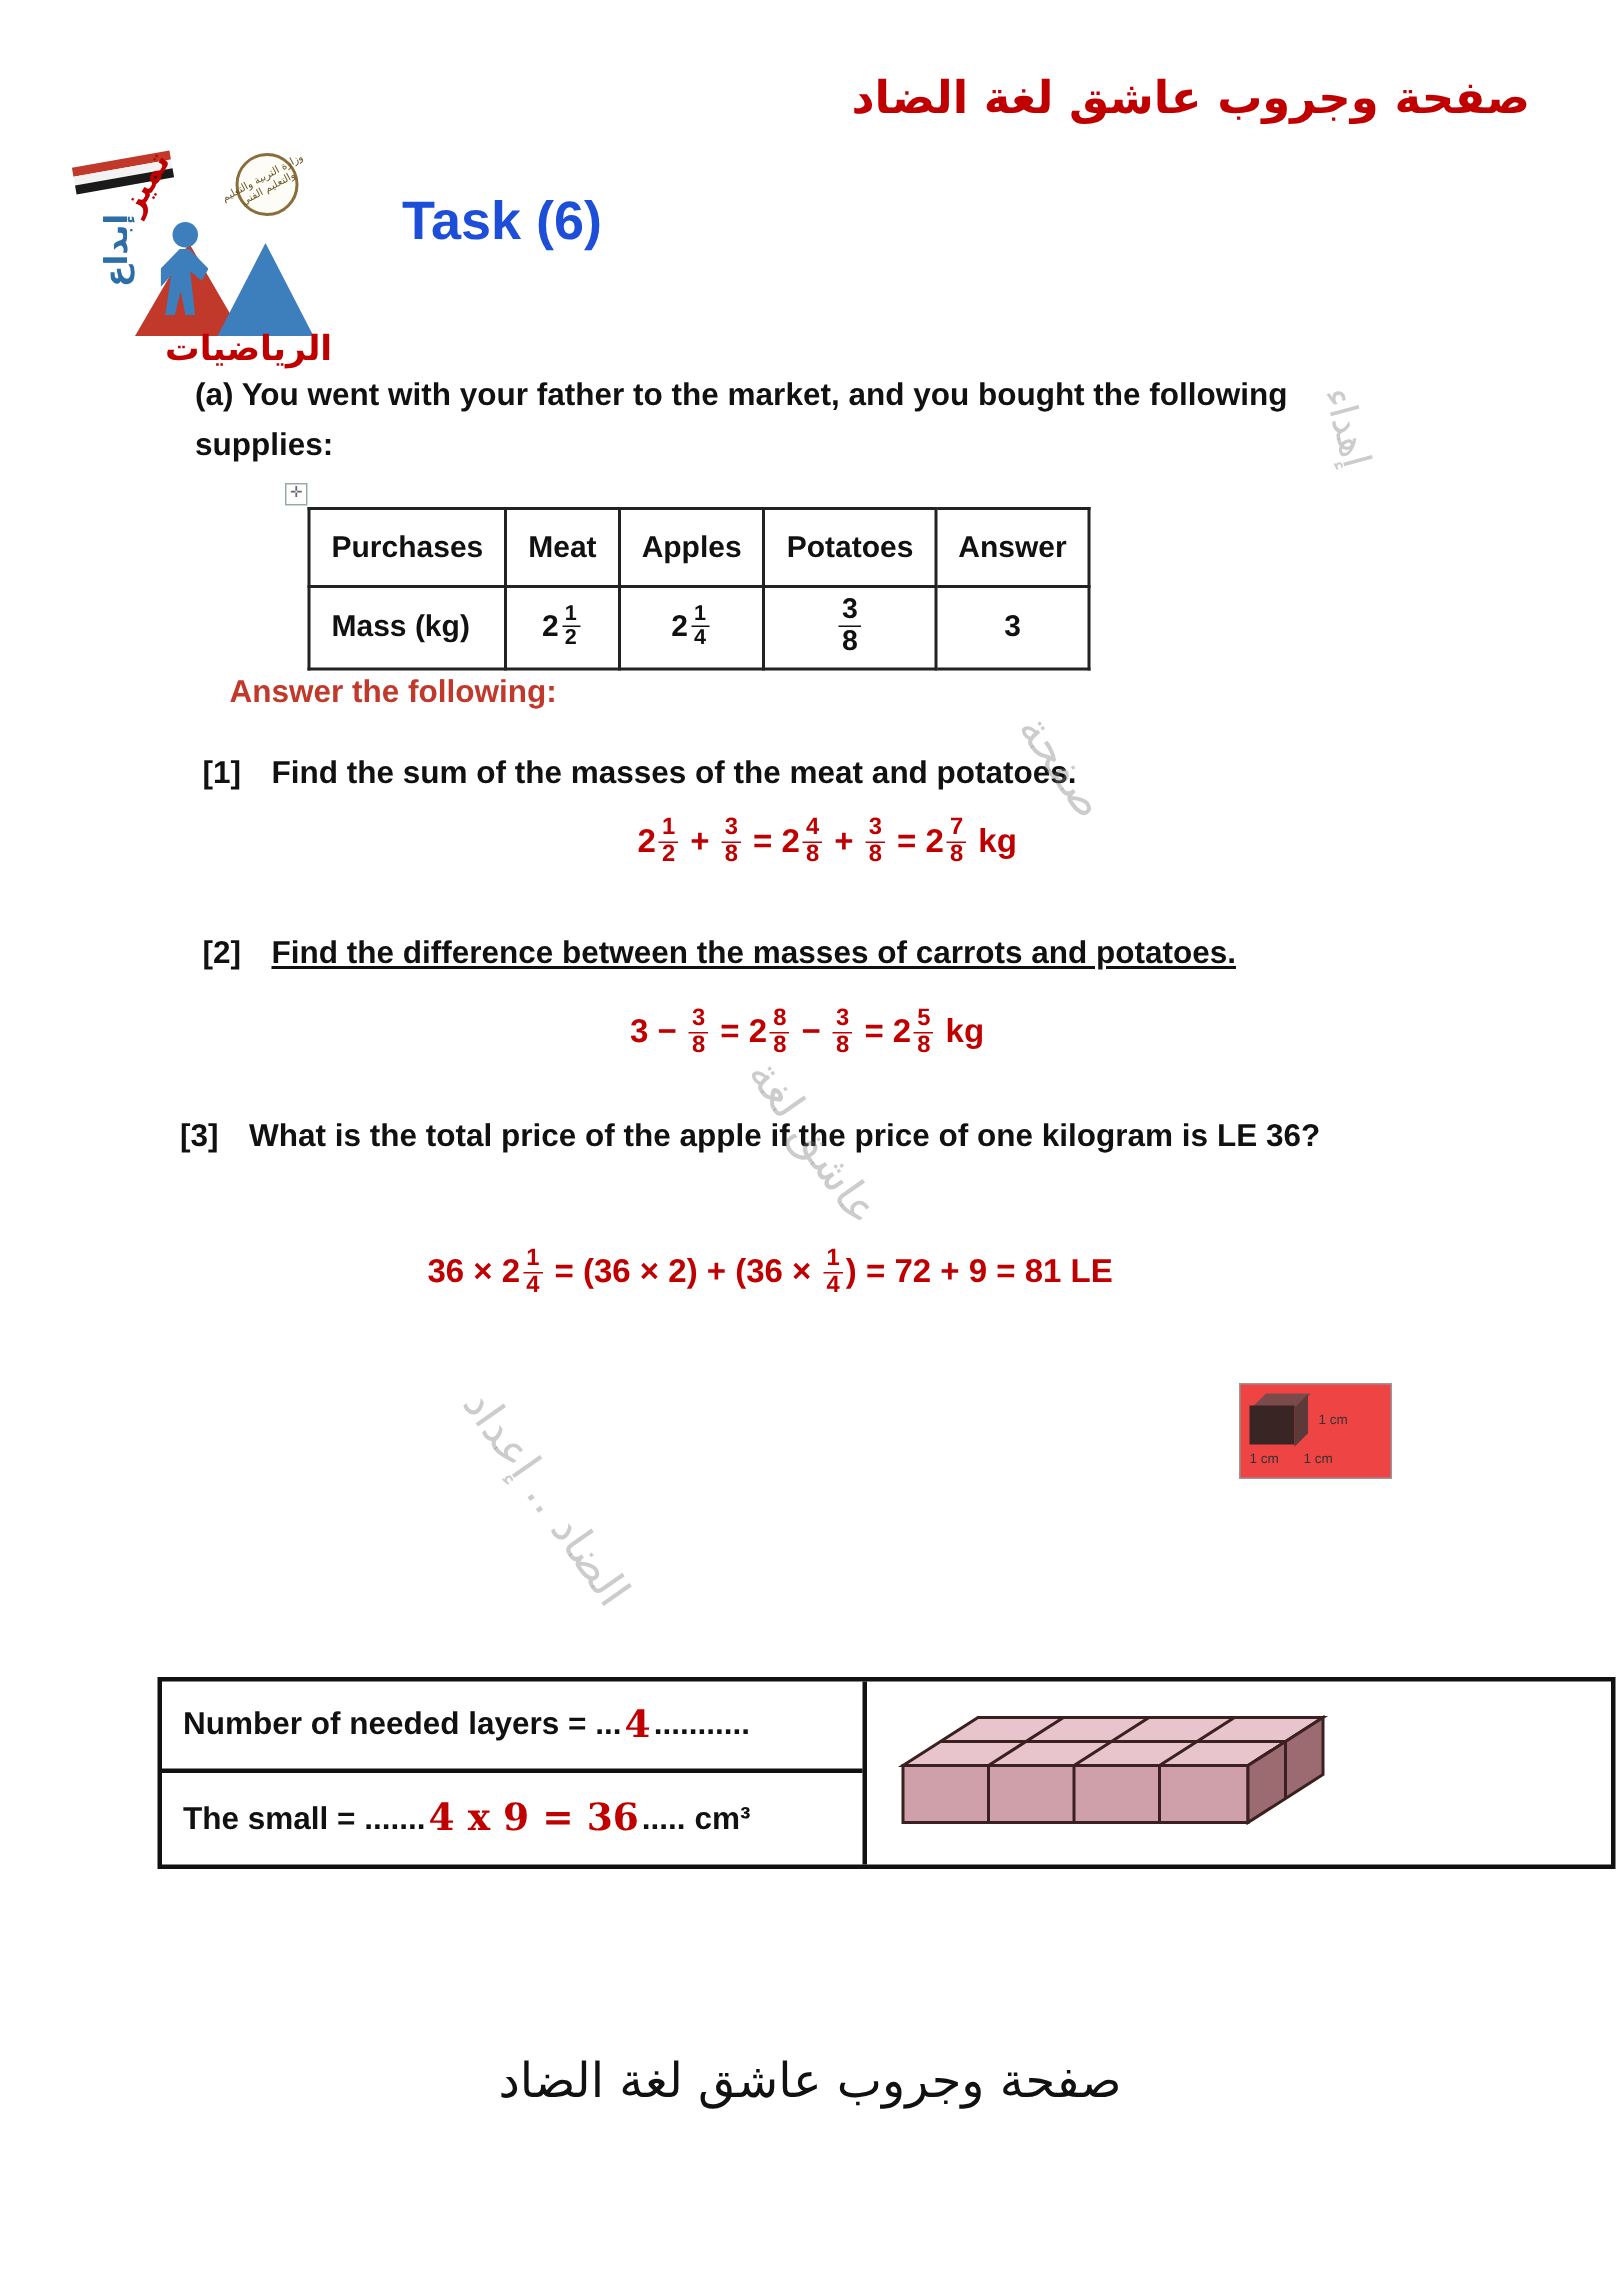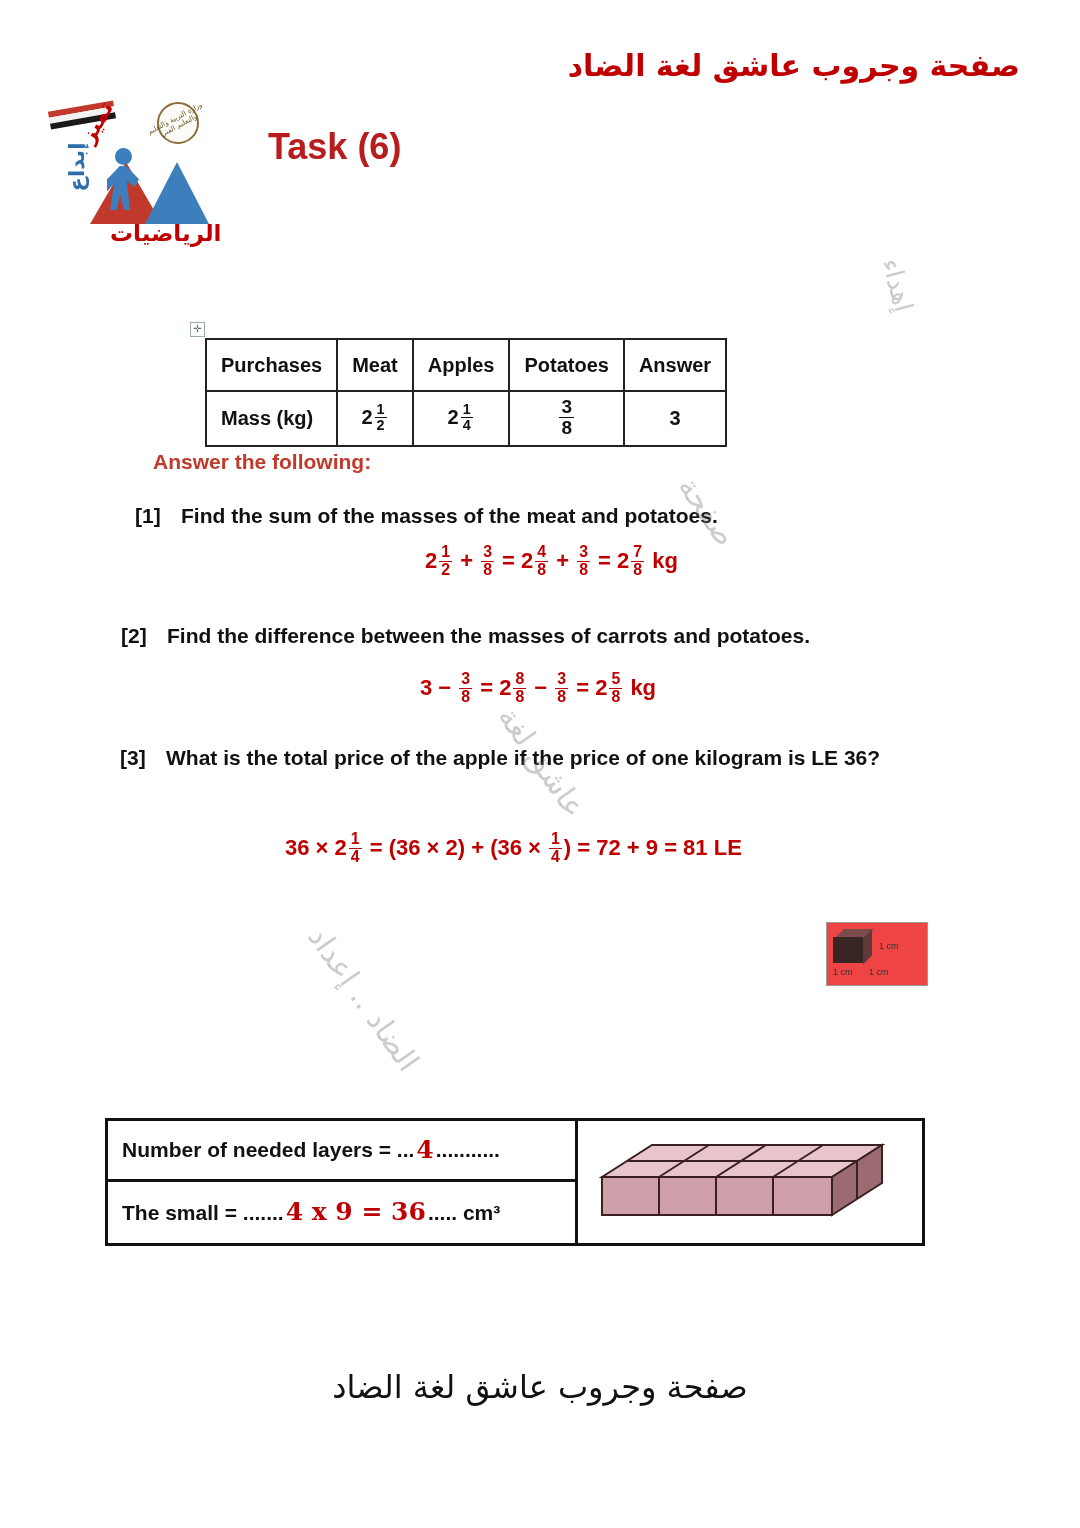--- a/index.html
+++ b/index.html
@@ -159,21 +159,21 @@
     font-family: "DejaVu Sans", sans-serif;
     margin-left: 43px;
   }
 
   .task-title {
     position: absolute;
     top: 126px;
     left: 268px;
     font-size: 36px;
     font-weight: bold;
-    color: #b91c1c;
+    color: #1d4ed8;
   }
 
   
   .para {
     position: absolute;
     font-size: 21px;
     font-weight: bold;
     line-height: 1.55;
     color: #111;
   }
@@ -181,21 +181,21 @@
   .answer-head {
     position: absolute;
     top: 450px;
     left: 128px;
     font-size: 21px;
     font-weight: bold;
     color: #c0392b;
     margin-left: 25px;
   }
   .q1 { top: 500px; left: 135px; width: 800px; }
-  .q2 { top: 620px; left: 121px; width: 820px; }
+  .q2 { top: 620px; left: 135px; width: 820px; text-decoration: underline; }
   .q3 { top: 742px; left: 120px; width: 820px; }
   .qb { top: 955px; left: 118px; width: 790px; }
 
   .qnum { display: inline-block; width: 46px; }
 
   
   .purchases-table {
     position: absolute;
     top: 338px;
     left: 205px;
@@ -290,21 +290,21 @@
   }
   .cube-thumb .lab1 { left: 52px; top: 18px; }
   .cube-thumb .lab2 { left: 6px; top: 44px; }
   .cube-thumb .lab3 { left: 42px; top: 44px; }
 
   
   .ansbox {
     position: absolute;
     top: 1118px;
     left: 105px;
-    width: 820px;
+    width: 972px;
     height: 128px;
     border: 3px solid #111;
     box-sizing: border-box;
     display: flex;
     justify-content: center;
   }
   .ansbox .left {
     width: 470px;
     border-right: 3px solid #111;
     box-sizing: border-box;
@@ -396,20 +396,21 @@
     <div class="seal-text">وزارة التربية والتعليم والتعليم الفني</div>
     <div class="tri-red"></div>
     <div class="tri-blue"></div>
     <div class="person-head"></div>
     <div class="person-body"></div>
     <div class="riyadiat">الرياضيات</div>
   </div>
 
   <div class="task-title">Task (6)</div>
 
+  <div class="para para-a">(a) You went with your father to the market, and you bought the following supplies:</div>
 
   <div class="tbl-handle">✛</div>
 
   <table class="purchases-table">
     <tbody>
         <tr>
       <td class="lbl">Purchases</td>
       <td>Meat</td>
       <td>Apples</td>
       <td>Potatoes</td>

